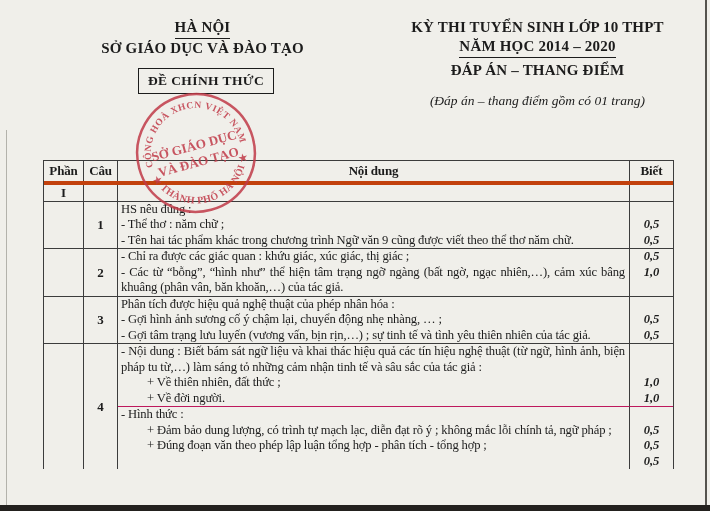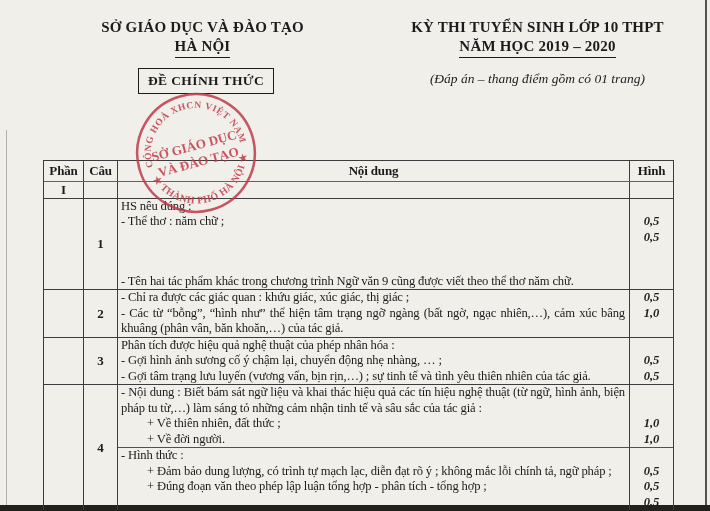--- a/index.html
+++ b/index.html
@@ -30,21 +30,21 @@
   .seal{position:absolute;left:133px;top:90px;width:126px;height:126px;
         transform:rotate(-15deg);opacity:.85;z-index:5;pointer-events:none;}
 
   
   .anskey-table{
     position:absolute;left:43px;top:160px;width:629px;
     border:1.3px solid #3c3c3c;border-bottom:none;
     font-size:12.6px;letter-spacing:-0.15px;line-height:15.5px;
   }
   .trow{display:grid;grid-template-columns:40px 34px 1fr 44px;}
-  .thead-row{border-bottom:1px solid #c2410c;}
+  .thead-row{border-bottom:4px solid #c2410c;}
   .thead-row .hc{font-weight:bold;text-align:center;padding:2px 0;font-size:13px;}
   .vline-r{border-right:1px solid #3c3c3c;}
   .vline-l{border-left:1px solid #3c3c3c;}
   .section-row{height:16px;}
   .section-row .hc{font-weight:bold;text-align:center;font-size:13px;line-height:16px;}
   .qrow{display:grid;grid-template-columns:40px 34px 1fr 44px;grid-auto-rows:min-content;border-top:1px solid #3c3c3c;}
   .phan-cell{grid-column:1;border-right:1px solid #3c3c3c;}
   .cau-cell{grid-column:2;border-right:1px solid #3c3c3c;display:flex;align-items:center;justify-content:center;font-weight:bold;font-size:13px;}
   .tcell{grid-column:3;padding:0 4px 0 3px;text-align:justify;font-family:Liberation Serif, serif;}
   .tcell.indent{text-indent:26px;}
@@ -52,67 +52,68 @@
   .part-sep{border-top:1px solid #be185d;}
 </style>
 </head>
 <body>
 
 <div class="scan-left"></div>
 <div class="scan-right"></div>
 <div class="scan-bottom"></div>
 
 <div class="hdr-left">
+  <div class="h-line"><span class="underlined">HÀ NỘI</span></div>
   <div class="h-line">SỞ GIÁO DỤC VÀ ĐÀO TẠO</div>
-  <div class="h-line"><span class="underlined">HÀ NỘI</span></div>
 </div>
 <div class="exam-box">ĐỀ CHÍNH THỨC</div>
 
 <svg class="seal" viewBox="0 0 120 120">
   <circle cx="60" cy="60" r="56" fill="none" stroke="#c13b49" stroke-width="2.4"></circle>
   <path id="sealTop" d="M 17 60 A 43 43 0 0 1 103 60" fill="none"></path>
   <path id="sealBottom" d="M 12 60 A 48 48 0 0 0 108 60" fill="none"></path>
   <text fill="#c13b49" font-size="9" font-weight="bold" letter-spacing="0.6" font-family="Liberation Serif, DejaVu Serif, serif">
     <textPath href="#sealTop" startOffset="50%" text-anchor="middle">CỘNG HOÀ XHCN VIỆT NAM</textPath>
   </text>
   <text fill="#c13b49" font-size="9.5" font-weight="bold" letter-spacing="0.4" font-family="Liberation Serif, DejaVu Serif, serif">
     <textPath href="#sealBottom" startOffset="50%" text-anchor="middle">★ THÀNH PHỐ HÀ NỘI ★</textPath>
   </text>
   <text x="60" y="57" text-anchor="middle" fill="#c13b49" font-size="12.5" font-weight="bold" font-family="Liberation Serif, DejaVu Serif, serif">SỞ GIÁO DỤC</text>
   <text x="60" y="73" text-anchor="middle" fill="#c13b49" font-size="12.5" font-weight="bold" font-family="Liberation Serif, DejaVu Serif, serif">VÀ ĐÀO TẠO</text>
 </svg>
 
 <div class="hdr-right">
   <div class="h-line">KỲ THI TUYỂN SINH LỚP 10 THPT</div>
-  <div class="h-line"><span class="underlined">NĂM HỌC 2019 – 2020</span></div>
+  <div class="h-line"><span class="underlined">NĂM HỌC 2014 – 2020</span></div>
+  <div class="h-line" style="margin-top:3px;">ĐÁP ÁN – THANG ĐIỂM</div>
   <div class="h-note">(Đáp án – thang điểm gồm có 01 trang)</div>
 </div>
 
 <div class="anskey-table">
   <div class="trow thead-row">
     <div class="hc vline-r">Phần</div>
     <div class="hc vline-r">Câu</div>
     <div class="hc">Nội dung</div>
-    <div class="hc vline-l">Hình</div>
+    <div class="hc vline-l">Biết</div>
   </div>
   <div class="trow section-row">
     <div class="hc vline-r">I</div>
     <div class="hc vline-r"></div>
     <div class="hc"></div>
     <div class="hc vline-l"></div>
   </div>
   <div id="table-body">
       <div class="qrow">
         <div class="phan-cell" style="grid-row: 1 / span 3;"></div>
         <div class="cau-cell" style="grid-row: 1 / span 3;">1</div>
         <div class="tcell" style="grid-row: 1;">HS nêu đúng :</div>
         <div class="pcell" style="grid-row: 1;"></div>
         <div class="tcell" style="grid-row: 2;">- Thể thơ : năm chữ ;</div>
         <div class="pcell" style="grid-row: 2;">0,5</div>
-        <div class="tcell" style="grid-row: 3; margin-top: 44px;">- Tên hai tác phẩm khác trong chương trình Ngữ văn 9 cũng được viết theo thể thơ năm chữ.</div>
+        <div class="tcell" style="grid-row: 3;">- Tên hai tác phẩm khác trong chương trình Ngữ văn 9 cũng được viết theo thể thơ năm chữ.</div>
         <div class="pcell" style="grid-row: 3;">0,5</div>
       </div>
       <div class="qrow">
         <div class="phan-cell" style="grid-row: 1 / span 2;"></div>
         <div class="cau-cell" style="grid-row: 1 / span 2;">2</div>
         <div class="tcell" style="grid-row: 1;">- Chỉ ra được các giác quan : khứu giác, xúc giác, thị giác ;</div>
         <div class="pcell" style="grid-row: 1;">0,5</div>
         <div class="tcell" style="grid-row: 2;">- Các từ “bỗng”, “hình như” thể hiện tâm trạng ngỡ ngàng (bất ngờ, ngạc nhiên,…), cảm xúc bâng khuâng (phân vân, băn khoăn,…) của tác giả.</div>
         <div class="pcell" style="grid-row: 2;">1,0</div>
       </div>

